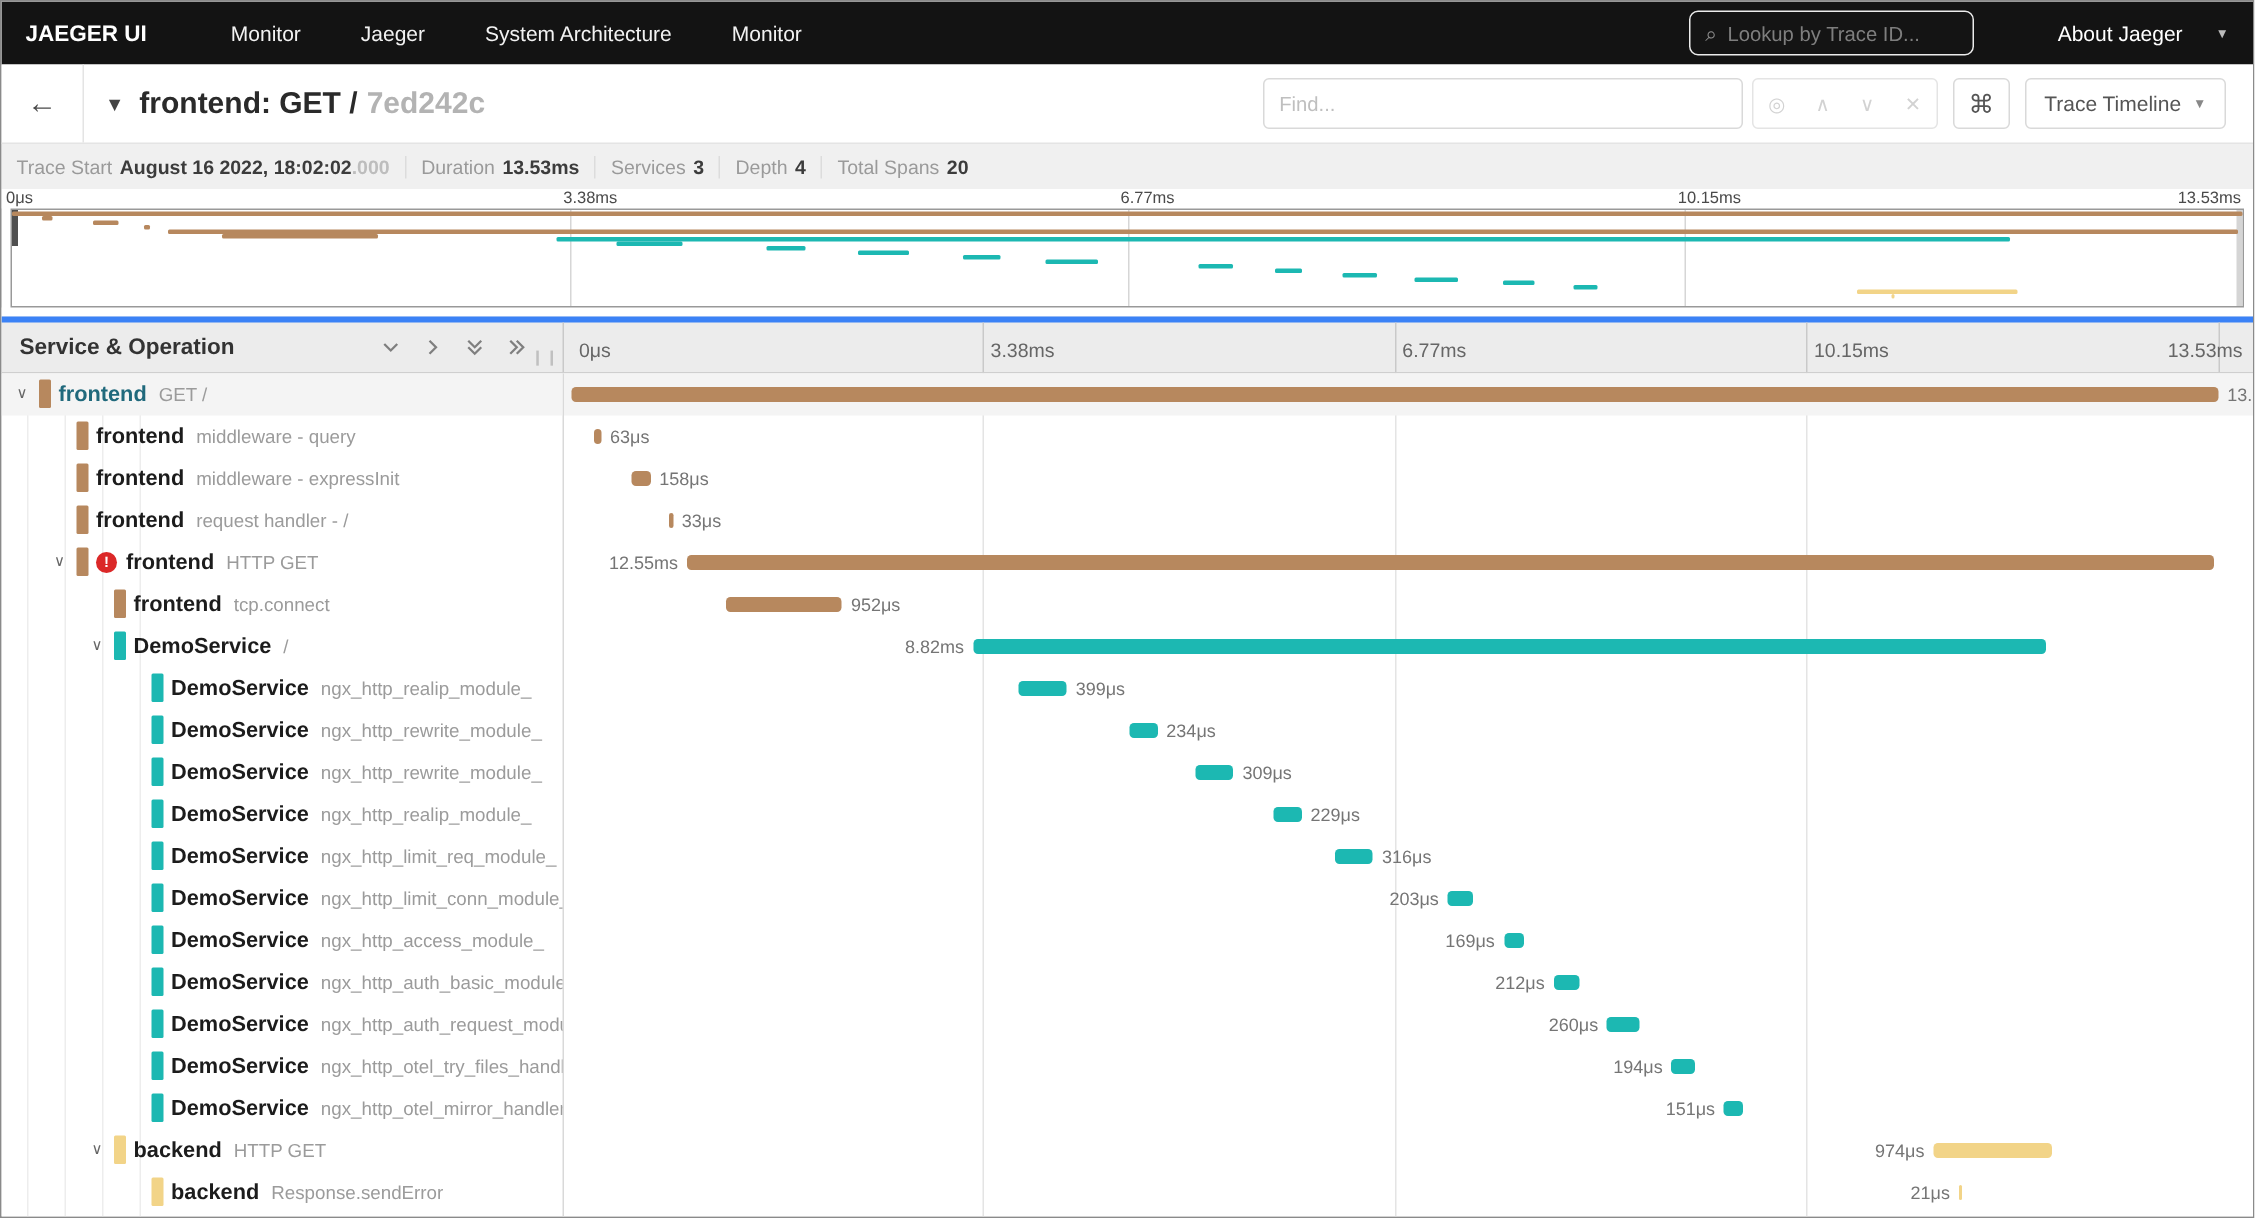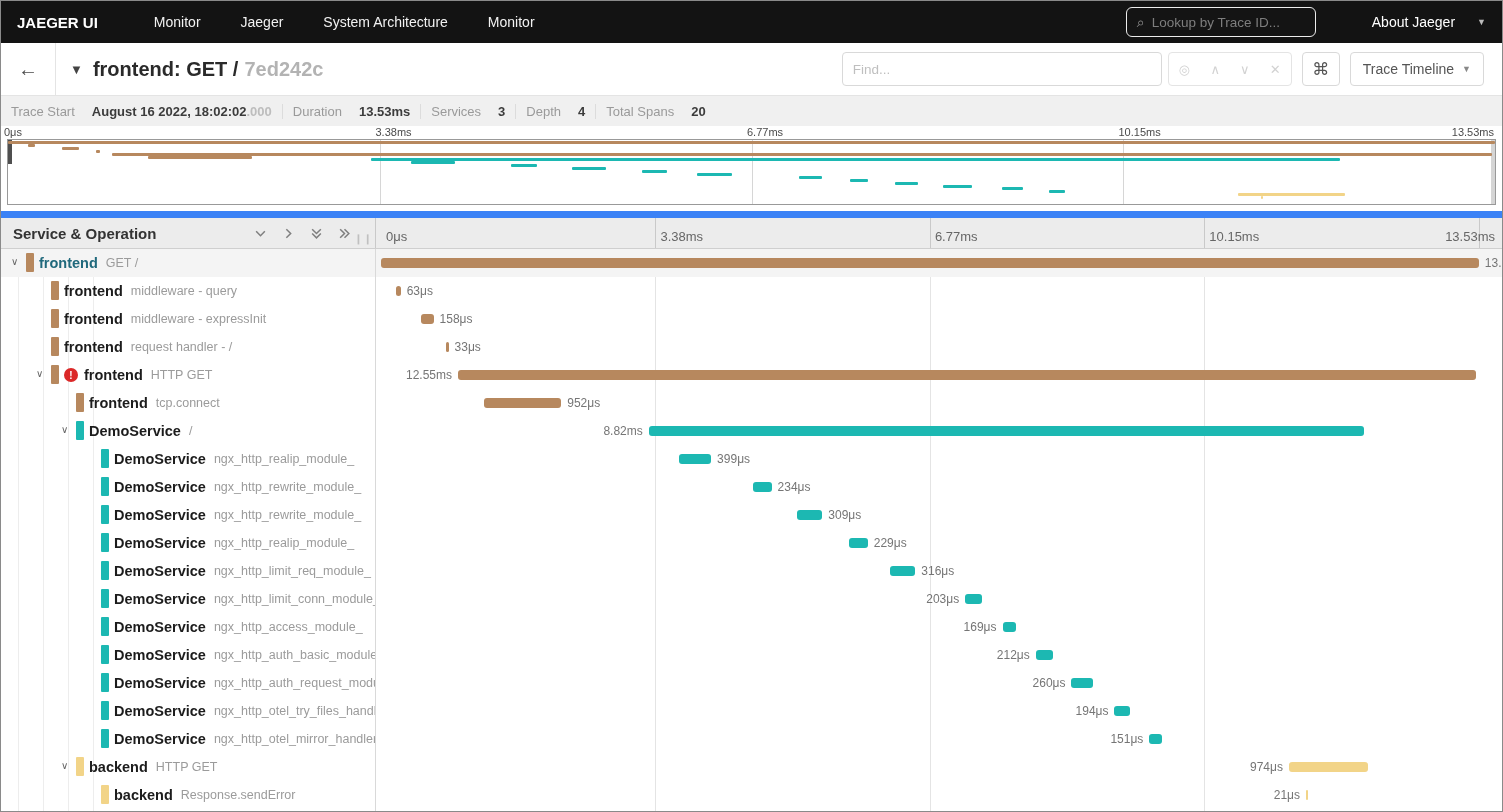--- a/index.html
+++ b/index.html
@@ -30,37 +30,37 @@
   .find-box { width:320px; height:34px; border:1px solid #d9d9d9; border-radius:4px; padding:0 10px; display:flex; align-items:center; }
   .find-box input { border:none; outline:none; width:100%; font-size:13.5px; font-family:inherit; color:#444; }
   .find-box input::placeholder { color:#bfbfbf; }
   .find-group { width:124px; height:34px; border:1px solid #e4e4e4; border-radius:4px; display:flex; align-items:center; justify-content:space-around; color:#d2d2d2; font-size:13px; margin-left:-4px; }
   .find-group span { cursor:default; }
   .cmd-btn { width:38px; height:34px; border:1px solid #d9d9d9; border-radius:4px; background:#fff; font-size:17px; color:#555; display:flex; align-items:center; justify-content:center; cursor:pointer; }
   .view-btn { height:34px; border:1px solid #d9d9d9; border-radius:4px; background:#fff; padding:0 12px; font-size:14px; color:#555; display:flex; align-items:center; gap:8px; cursor:pointer; font-family:inherit; }
 
   
   .summary { height:30px; background:#f0f0f0; display:flex; align-items:center; padding:0 10px; font-size:13px; color:#9a9a9a; }
-  .summary .item { display:flex; align-items:center; gap:17px; padding:0 10px; }
+  .summary .item { display:flex; align-items:center; gap:5px; padding:0 10px; }
   .summary .val { color:#3c3c3c; font-weight:bold; }
   .summary .sub { color:#bdbdbd; font-weight:bold; }
   .divider { width:1px; height:15px; background:#dcdcdc; }
 
   
   .mini-labels { height:13px; position:relative; font-size:11px; color:#4a4a4a; background:#fff; }
   .mini-labels .tk { position:absolute; top:0; white-space:nowrap; }
   .minimap { height:66px; margin:0 6px 0 6px; border:1px solid #999; position:relative; background:#fff; }
   .minimap .grid { position:absolute; top:0; bottom:0; width:1px; background:#d6d6d6; }
   .mini-bar { position:absolute; border-radius:1px; }
   .mini-handle-l { position:absolute; left:0; top:0; width:4px; height:24px; background:#4f4f4f; cursor:ew-resize; }
   .mini-handle-r { position:absolute; right:0; top:0; width:4px; height:100%; background:#d5d5d5; cursor:ew-resize; }
   .mini-gap { height:6px; background:#fff; }
 
   
-  .tl-header { height:38px; display:flex; border-top:7px solid #3b82f6; border-bottom:1px solid #cfcfcf; background:#ececec; }
+  .tl-header { height:38px; display:flex; border-top:4px solid #3b82f6; border-bottom:1px solid #cfcfcf; background:#ececec; }
   .tl-header-left { width:375px; border-right:1px solid #c9c9c9; display:flex; align-items:center; padding:0 8px 0 12px; position:relative; }
   .tl-header-left .hd { font-size:15px; font-weight:bold; color:#333; }
   .hd-icons { margin-left:auto; display:flex; align-items:center; gap:15px; margin-right:16px; }
   .hd-icons svg { cursor:pointer; display:block; }
   .grip { position:absolute; right:2px; bottom:4px; color:#c0c0c0; font-size:10px; letter-spacing:1px; cursor:col-resize; }
   .tl-header-right { flex:1; position:relative; font-size:13px; color:#666; }
   .tl-header-right .tick { position:absolute; top:11px; white-space:nowrap; }
   .tl-header-right .tickline { position:absolute; top:0; bottom:0; width:1px; background:#c9c9c9; }
 
   

